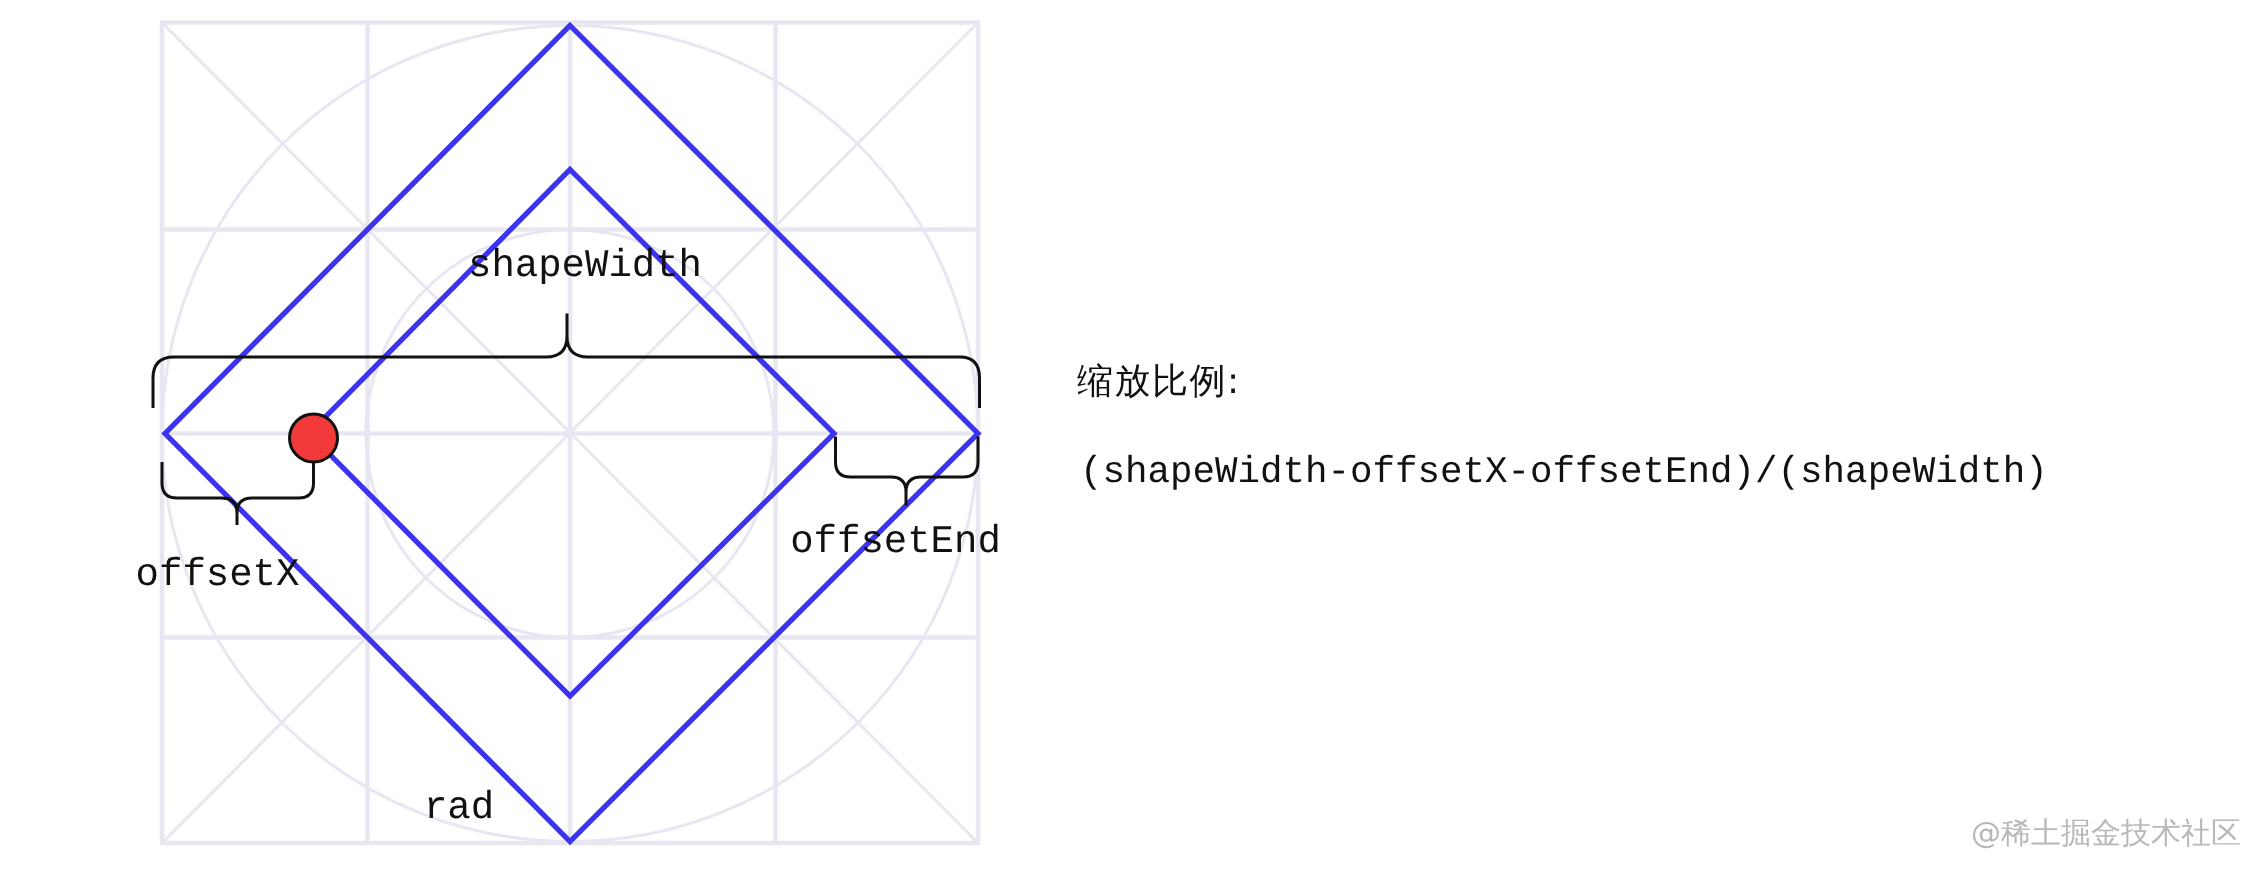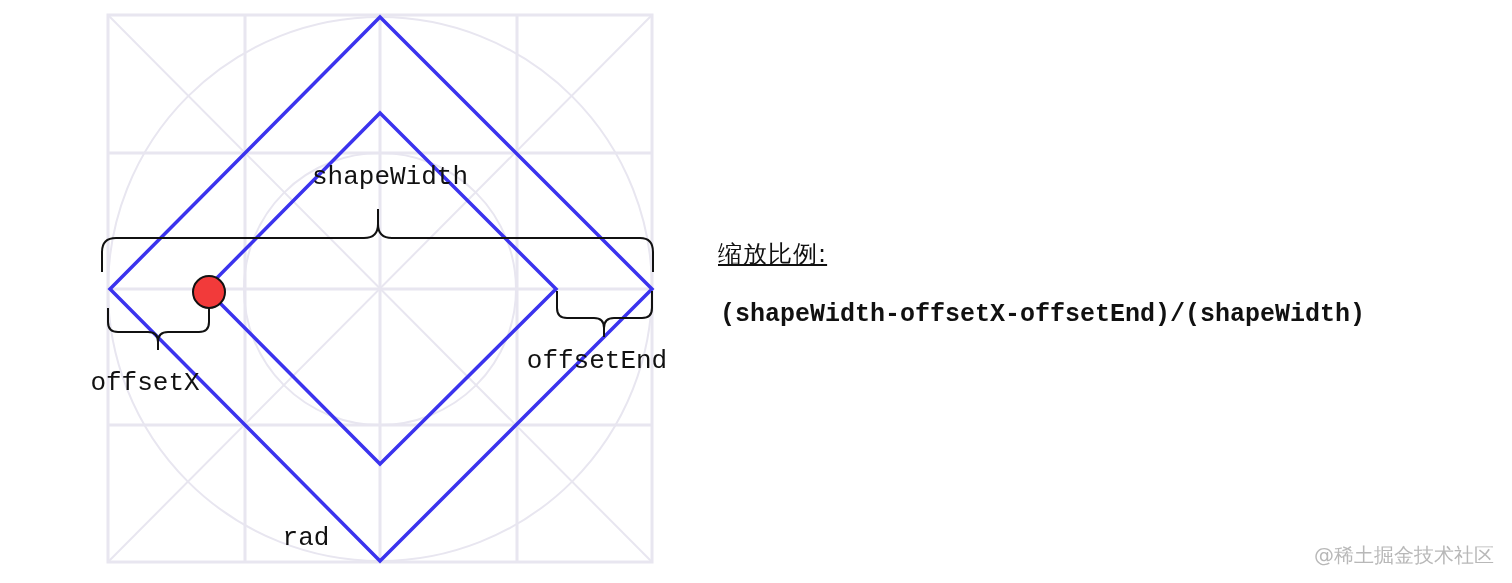--- a/index.html
+++ b/index.html
@@ -1,21 +1,21 @@
 <!DOCTYPE html>
 <html><head>
   <meta charset="utf-8">
   <style>
     html, body { margin: 0; padding: 0; background: #ffffff; }
     body { width: 1512px; height: 583px; position: relative; overflow: hidden; }
     #diagram { position: absolute; left: 0; top: 0; }
     .label-mono { font-family: "Liberation Mono", "DejaVu Sans Mono", monospace; fill: #111111; }
     .caption { position: absolute; font-family: "DejaVu Sans", "Liberation Sans", sans-serif; color: #111111; }
-    #ratio-title { left: 718px; top: 238px; font-size: 24px; letter-spacing: 1px; text-decoration: underline; }
-    #ratio-formula { left: 720px; top: 300px; font-size: 25px; font-family: "Liberation Mono", "DejaVu Sans Mono", monospace; font-weight: 700; }
+    #ratio-title { left: 718px; top: 238px; font-size: 24px; letter-spacing: 1px; }
+    #ratio-formula { left: 720px; top: 300px; font-size: 25px; font-family: "Liberation Mono", "DejaVu Sans Mono", monospace; font-weight: 400; }
     #watermark { right: 18px; bottom: 14px; font-size: 20px; color: #b8b8b8; }
   </style>
 </head>
 <body>
 
 <svg id="diagram" width="700" height="583" viewBox="0 0 700 583" xmlns="http://www.w3.org/2000/svg">
 
   <g stroke="#e8e6f0" fill="none">
     <rect x="108" y="15" width="544" height="547" stroke-width="3"></rect>
     <line x1="245" y1="15" x2="245" y2="562" stroke-width="3"></line>

